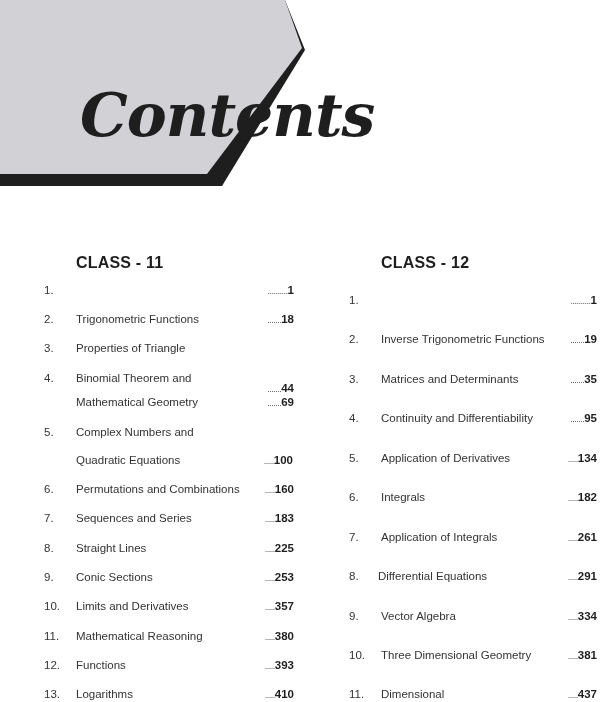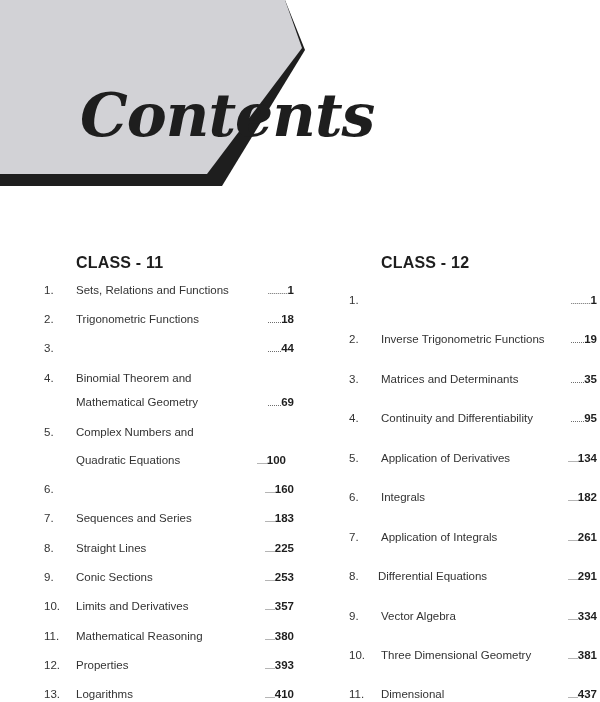--- a/index.html
+++ b/index.html
@@ -36,50 +36,51 @@
     <polygon points="0,0 285,0 302,48 207,174 0,174" fill="#d2d2d6"></polygon>
   </svg>
   <div class="title">Contents</div>
 </div>
 
 <div class="col col-left">
   <div class="heading" style="left:76px; top:254px;">CLASS - 11</div>
   <div id="list11">
       <div class="row" style="top: 282px;">
         <span class="num" style="left: 44px;">1.</span>
-        <span class="label" style="left: 76px;">Sets, Relations and Functions</span>
         <span class="page" style="right: 16px;"><span class="dots">..........</span><span>1</span></span>
       </div>
       <div class="row" style="top: 311px;">
         <span class="num" style="left: 44px;">2.</span>
         <span class="label" style="left: 76px;">Trigonometric Functions</span>
         <span class="page" style="right: 16px;"><span class="dots">.......</span><span>18</span></span>
       </div>
       <div class="row" style="top: 340px;">
         <span class="num" style="left: 44px;">3.</span>
-        <span class="page" style="right: 16px;"><span class="dots">.......</span><span>44</span></span>
+        <span class="label" style="left: 76px;">Properties of Triangle</span>
+        <span class="page" style="right: 16px; margin-top: 40px;"><span class="dots">.......</span><span>44</span></span>
       </div>
       <div class="row" style="top: 370px;">
         <span class="num" style="left: 44px;">4.</span>
         <span class="label" style="left: 76px;">Binomial Theorem and</span>
       </div>
       <div class="row" style="top: 394px;">
         <span class="label" style="left: 76px;">Mathematical Geometry</span>
         <span class="page" style="right: 16px;"><span class="dots">.......</span><span>69</span></span>
       </div>
       <div class="row" style="top: 424px;">
         <span class="num" style="left: 44px;">5.</span>
         <span class="label" style="left: 76px;">Complex Numbers and</span>
       </div>
       <div class="row" style="top: 452px;">
         <span class="label" style="left: 76px;">Quadratic Equations</span>
-        <span class="page" style="right: 24px;"><span class="dots">.....</span><span>100</span></span>
+        <span class="page" style="right: 17px;"><span class="dots">.....</span><span>100</span></span>
       </div>
       <div class="row" style="top: 481px;">
         <span class="num" style="left: 44px;">6.</span>
+        <span class="label" style="left: 76px;">Permutations and Combinations</span>
         <span class="page" style="right: 16px;"><span class="dots">.....</span><span>160</span></span>
       </div>
       <div class="row" style="top: 510px;">
         <span class="num" style="left: 44px;">7.</span>
         <span class="label" style="left: 76px;">Sequences and Series</span>
         <span class="page" style="right: 16px;"><span class="dots">.....</span><span>183</span></span>
       </div>
       <div class="row" style="top: 540px;">
         <span class="num" style="left: 44px;">8.</span>
         <span class="label" style="left: 76px;">Straight Lines</span>
@@ -95,21 +96,21 @@
         <span class="label" style="left: 76px;">Limits and Derivatives</span>
         <span class="page" style="right: 16px;"><span class="dots">.....</span><span>357</span></span>
       </div>
       <div class="row" style="top: 628px;">
         <span class="num" style="left: 44px;">11.</span>
         <span class="label" style="left: 76px;">Mathematical Reasoning</span>
         <span class="page" style="right: 16px;"><span class="dots">.....</span><span>380</span></span>
       </div>
       <div class="row" style="top: 657px;">
         <span class="num" style="left: 44px;">12.</span>
-        <span class="label" style="left: 76px;">Properties</span>
+        <span class="label" style="left: 76px;">Functions</span>
         <span class="page" style="right: 16px;"><span class="dots">.....</span><span>393</span></span>
       </div>
       <div class="row" style="top: 686px;">
         <span class="num" style="left: 44px;">13.</span>
         <span class="label" style="left: 76px;">Logarithms</span>
         <span class="page" style="right: 16px;"><span class="dots">.....</span><span>410</span></span>
       </div>
     </div>
 </div>
 

